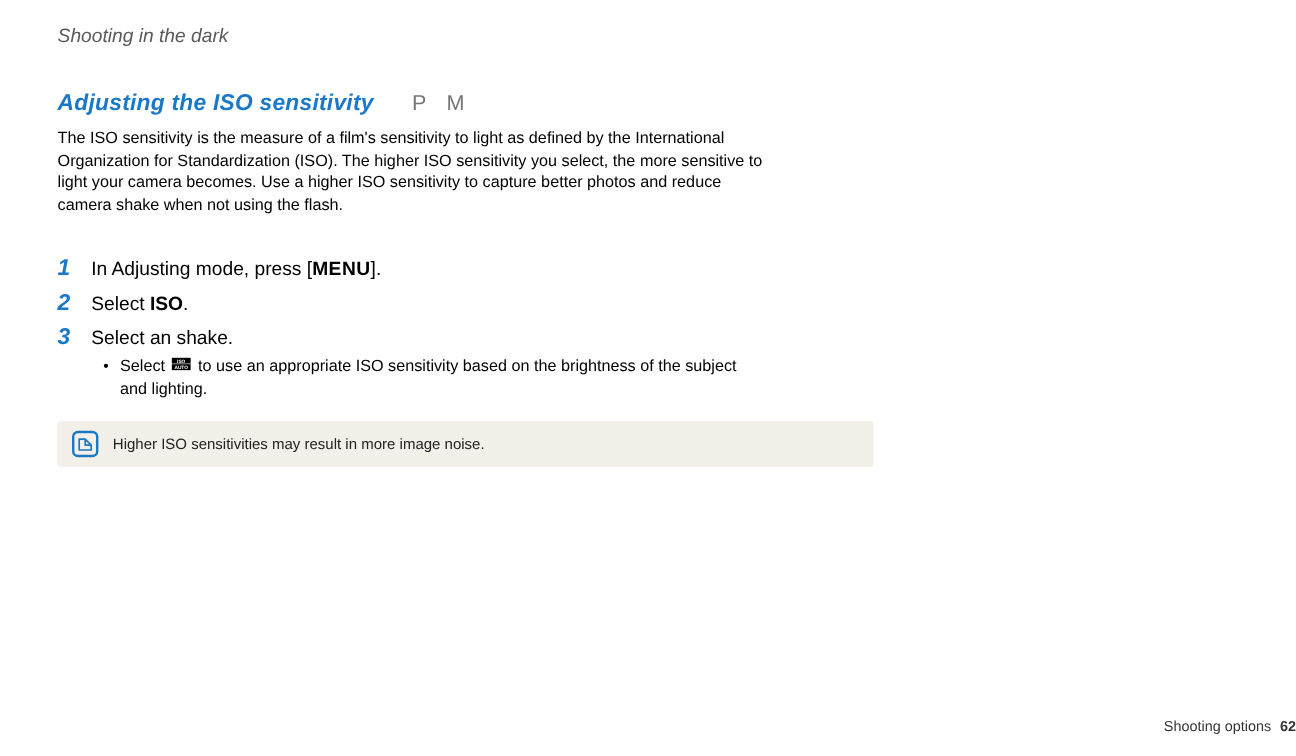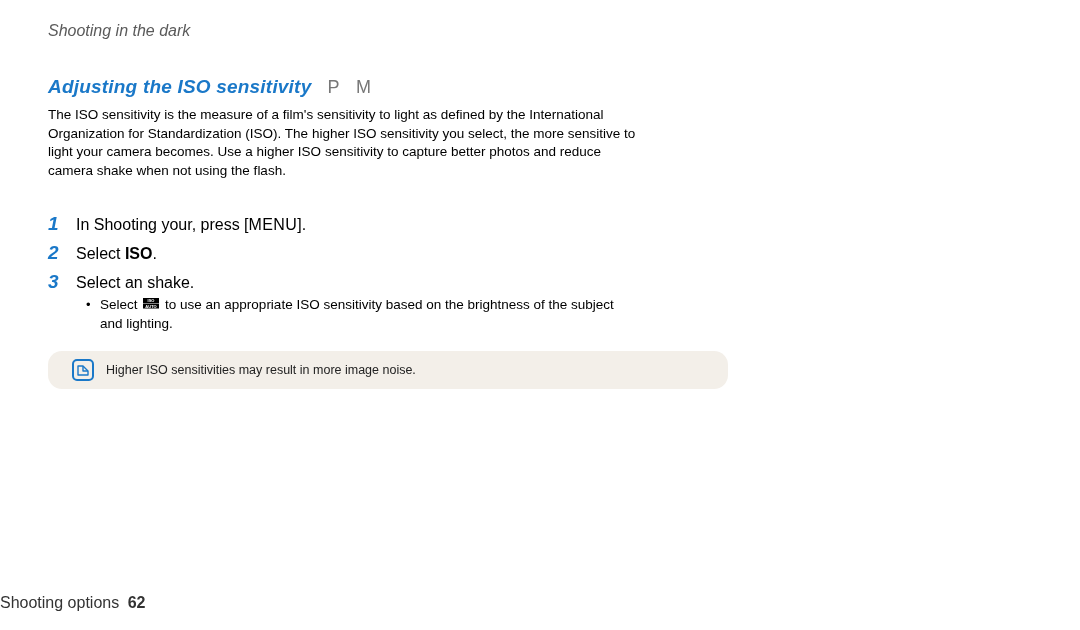--- a/index.html
+++ b/index.html
@@ -1,34 +1,34 @@
 <!DOCTYPE html>
 <html><head>
 <meta charset="utf-8">
 <style>
   * { box-sizing: border-box; margin: 0; padding: 0; }
   html, body { width: 1080px; height: 630px; background: #fff; font-family: "Segoe UI", "Myriad Pro", Arial, sans-serif; color: #000; }
   .page { width: 1080px; height: 630px; position: relative; padding: 22px 48px 0 48px; }
   .breadcrumb { font-style: italic; font-size: 16px; color: #5a5a5a; margin-bottom: 36px; }
-  .heading-row { display: flex; align-items: baseline; gap: 16px; margin-bottom: 8px; }
+  .heading-row { display: flex; align-items: baseline; gap: 32px; margin-bottom: 8px; }
   .heading { color: #1a78c8; font-weight: 700; font-size: 19px; font-style: italic; letter-spacing: 0.2px; }
   .modes { color: #777; font-size: 18px; letter-spacing: 6px; font-weight: 400; }
   .intro { font-size: 13.5px; line-height: 1.38; max-width: 600px; margin-bottom: 32px; }
   .steps { max-width: 600px; }
   .step { display: flex; align-items: flex-start; gap: 10px; margin-bottom: 6px; }
   .step-num { color: #1a78c8; font-style: italic; font-weight: 600; font-size: 19px; min-width: 18px; line-height: 1.2; }
   .step-text { font-size: 16px; line-height: 1.45; }
-  .menu-word { font-family: Arial, sans-serif; font-weight: 400; letter-spacing: 0.4px; vertical-align: baseline; }
+  .menu-word { font-family: Arial, sans-serif; font-weight: 700; letter-spacing: 0.4px; vertical-align: baseline; }
   .iso-auto-icon { display: inline-block; vertical-align: middle; margin: 0 2px; }
   .sub-bullet { font-size: 13.5px; line-height: 1.38; margin-left: 0; margin-top: 2px; padding-left: 24px; position: relative; max-width: 560px; }
   .sub-bullet::before { content: "•"; position: absolute; left: 10px; top: 0; font-size: 13px; }
-  .note { display: flex; align-items: center; gap: 12px; background: #f3efe9; border-radius: 14px; padding: 8px 24px; max-width: 680px; margin-top: 18px; }
+  .note { display: flex; align-items: center; gap: 12px; background: #f3efe9; border-radius: 2px; padding: 8px 12px; max-width: 680px; margin-top: 18px; }
   .note-text { font-size: 12.5px; color: #222; }
   .note-icon-box { width: 22px; height: 22px; border: 2px solid #1a78c8; border-radius: 5px; display: flex; align-items: center; justify-content: center; flex-shrink: 0; }
-  .footer { position: absolute; bottom: 18px; left: 0; width: 100%; text-align: left; font-size: 16px; color: #333; }
+  .footer { position: absolute; bottom: 18px; left: 0; width: 100%; text-align: right; font-size: 12px; color: #333; }
   .footer .pnum { font-weight: 600; margin-left: 4px; }
   b.iso { font-weight: 700; }
 </style>
 </head>
 <body>
 
 <div class="page">
 
   <div class="breadcrumb">Shooting in the dark</div>
 
@@ -37,21 +37,21 @@
     <span class="modes">P M</span>
   </div>
 
   <p class="intro">The ISO sensitivity is the measure of a film's sensitivity to light as defined by the International Organization for Standardization (ISO). The higher ISO sensitivity you select, the more sensitive to light your camera becomes. Use a higher ISO sensitivity to capture better photos and reduce camera shake when not using the flash.</p>
 
   <div class="steps">
 
     <div class="step">
       <span class="step-num">1</span>
       <span class="step-text">
-        <span>In Shooting your, press [</span><span class="menu-word">MENU</span><span>].</span>
+        <span>In Adjusting mode, press [</span><span class="menu-word">MENU</span><span>].</span>
       </span>
     </div>
 
     <div class="step">
       <span class="step-num">2</span>
       <span class="step-text">
         <span>Select </span><b class="iso">ISO</b><span>.</span>
       </span>
     </div>
 

